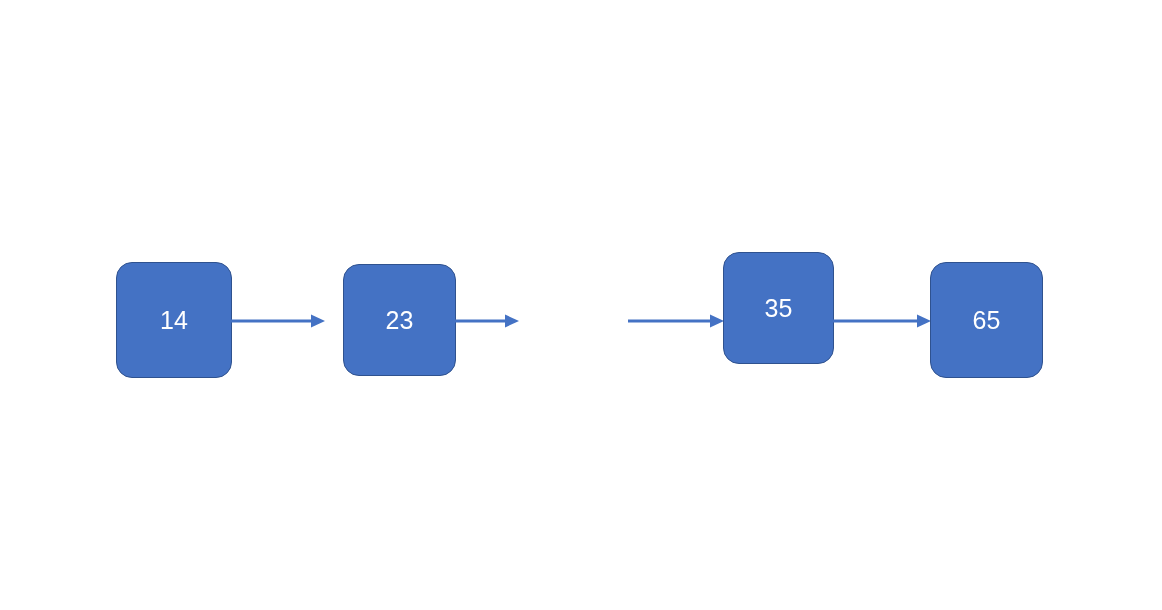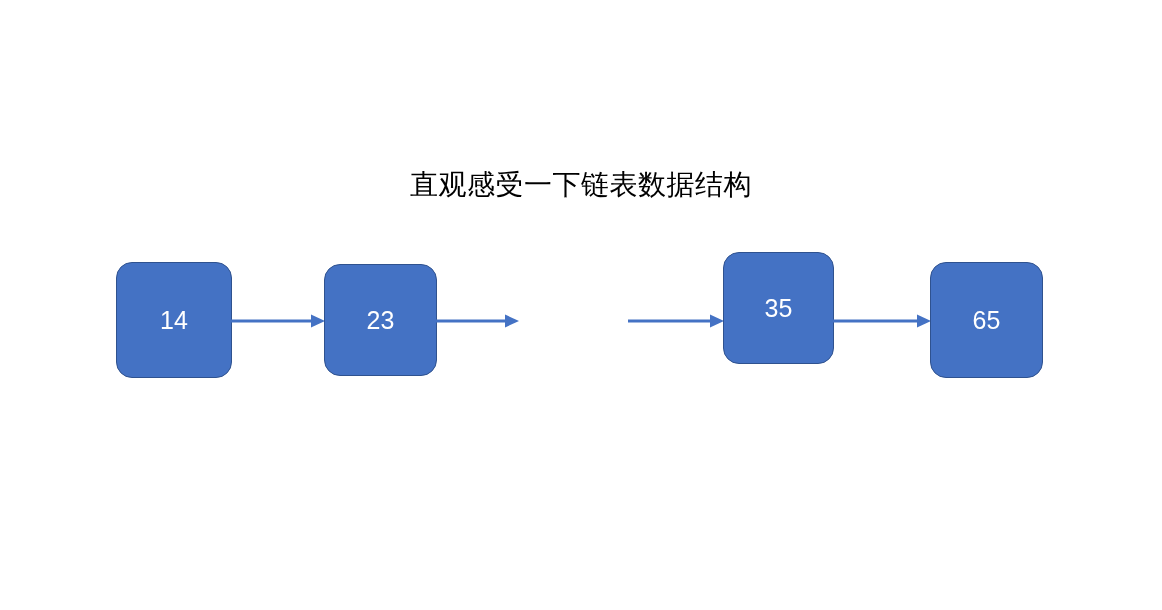--- a/index.html
+++ b/index.html
@@ -57,34 +57,33 @@
   .link svg {
     display: block;
     overflow: visible;
   }
 </style>
 </head>
 <body>
 
 <div id="canvas">
 
-  <div id="diagram-title">直观感受一下链表数据结构</div>
 
   <div class="node" style="left:116px; top:262px; width:116px; height:116px;">
     <span class="node-label">14</span>
   </div>
 
   <div class="link" style="left:231px; top:310px; width:94px;">
     <svg width="94" height="22" viewBox="0 0 94 22">
       <line x1="0" y1="11" x2="82" y2="11" stroke="#4472C4" stroke-width="3.2"></line>
       <polygon points="80,4.5 94,11 80,17.5" fill="#4472C4"></polygon>
     </svg>
   </div>
 
-  <div class="node" style="left:324px; top:264px; width:113px; height:112px;">
+  <div class="node" style="left:343px; top:264px; width:113px; height:112px;">
     <span class="node-label">23</span>
   </div>
 
   <div class="link" style="left:436px; top:310px; width:83px;">
     <svg width="83" height="22" viewBox="0 0 83 22">
       <line x1="0" y1="11" x2="71" y2="11" stroke="#4472C4" stroke-width="3.2"></line>
       <polygon points="69,4.5 83,11 69,17.5" fill="#4472C4"></polygon>
     </svg>
   </div>
 

